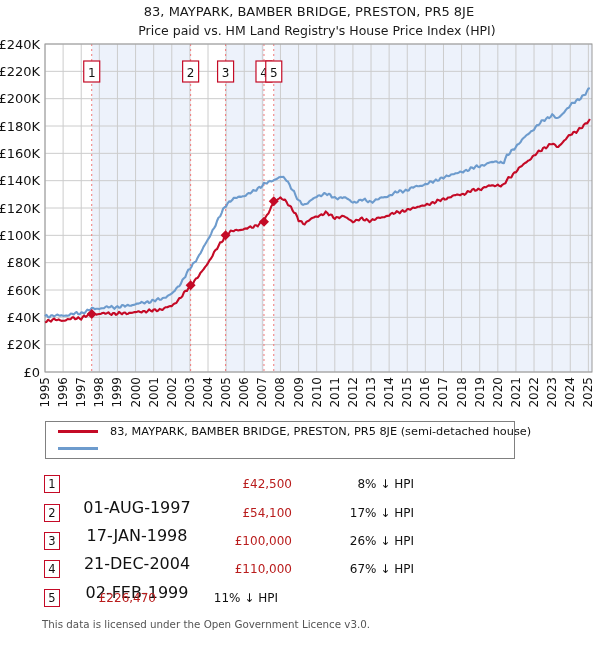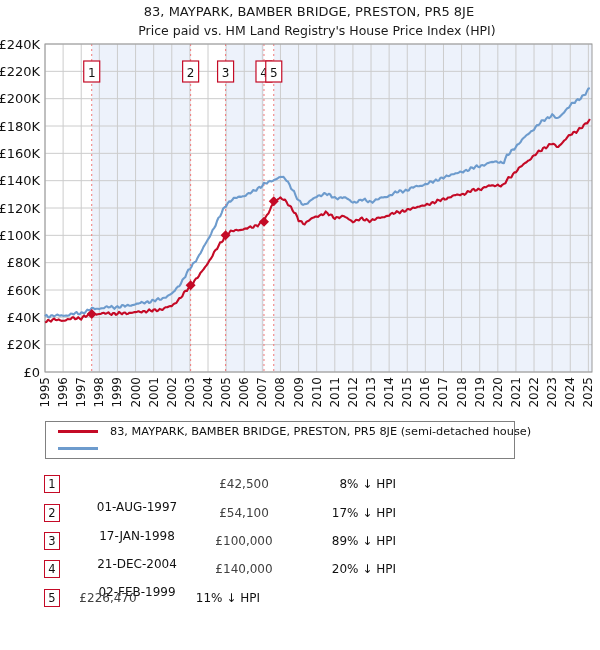--- a/index.html
+++ b/index.html
@@ -12,23 +12,23 @@
   #legend-box{position:absolute;left:45px;top:421px;width:470px;height:38px;
               border:1px solid #808080;background:#fff;box-sizing:border-box;
               display:flex;flex-direction:column;justify-content:center;gap:3px;padding-left:12px;}
   .legend-row{display:flex;align-items:center;height:14px;}
   .legend-swatch{width:40px;height:3px;margin-right:12px;flex:0 0 auto;}
   .legend-label{font-size:11.3px;color:#111;white-space:nowrap;}
   #tx-table{position:absolute;left:44px;top:470px;width:460px;}
   .tx-row{display:flex;align-items:center;height:28.4px;}
   .tx-num{width:14px;height:16px;border:1.5px solid #c40a26;color:#111;font-size:11.5px;
           display:flex;align-items:center;justify-content:center;flex:0 0 auto;background:#fff;}
-  .tx-date{width:118px;margin-left:18px;text-align:center;font-size:12px;color:#111;margin-top:46px;}
-  .tx-price{width:96px;text-align:center;font-size:12px;color:#404040;}
-  .tx-pct{width:104px;text-align:right;font-size:12px;color:#111;}
+  .tx-date{width:118px;margin-left:18px;text-align:center;font-size:16px;color:#111;margin-top:46px;}
+  .tx-price{width:96px;text-align:right;font-size:12px;color:#b91c1c;}
+  .tx-pct{width:104px;text-align:right;font-size:12px;color:#111;margin-left:18px;}
   #footer{position:absolute;left:42px;top:619px;font-size:10.3px;color:#555;line-height:11.5px;}
 </style>
 </head>
 <body>
 
 <div id="page">
   <div id="title1" class="title-line">83, MAYPARK, BAMBER BRIDGE, PRESTON, PR5 8JE</div>
   <div id="title2" class="title-line">Price paid vs. HM Land Registry's House Price Index (HPI)</div>
 
   <svg id="chart-svg" width="600" height="420" viewBox="0 0 600 420">
@@ -169,30 +169,31 @@
       <div class="tx-row">
         <div class="tx-num">2</div>
         <div class="tx-date">17-JAN-1998</div>
         <div class="tx-price">£54,100</div>
         <div class="tx-pct">17% ↓ HPI</div>
       </div>
       <div class="tx-row">
         <div class="tx-num">3</div>
         <div class="tx-date">21-DEC-2004</div>
         <div class="tx-price">£100,000</div>
-        <div class="tx-pct">89% ↓ HPI</div>
+        <div class="tx-pct">26% ↓ HPI</div>
       </div>
       <div class="tx-row">
         <div class="tx-num">4</div>
         <div class="tx-date">02-FEB-1999</div>
-        <div class="tx-price">£140,000</div>
-        <div class="tx-pct">20% ↓ HPI</div>
+        <div class="tx-price">£110,000</div>
+        <div class="tx-pct">67% ↓ HPI</div>
       </div>
       <div class="tx-row">
         <div class="tx-num">5</div>
         <div class="tx-price">£226,470</div>
         <div class="tx-pct">11% ↓ HPI</div>
       </div>
     </div>
 
   <div id="footer">
+    <div>This data is licensed under the Open Government Licence v3.0.</div>
   </div>
 </div>
 
 </body></html>

